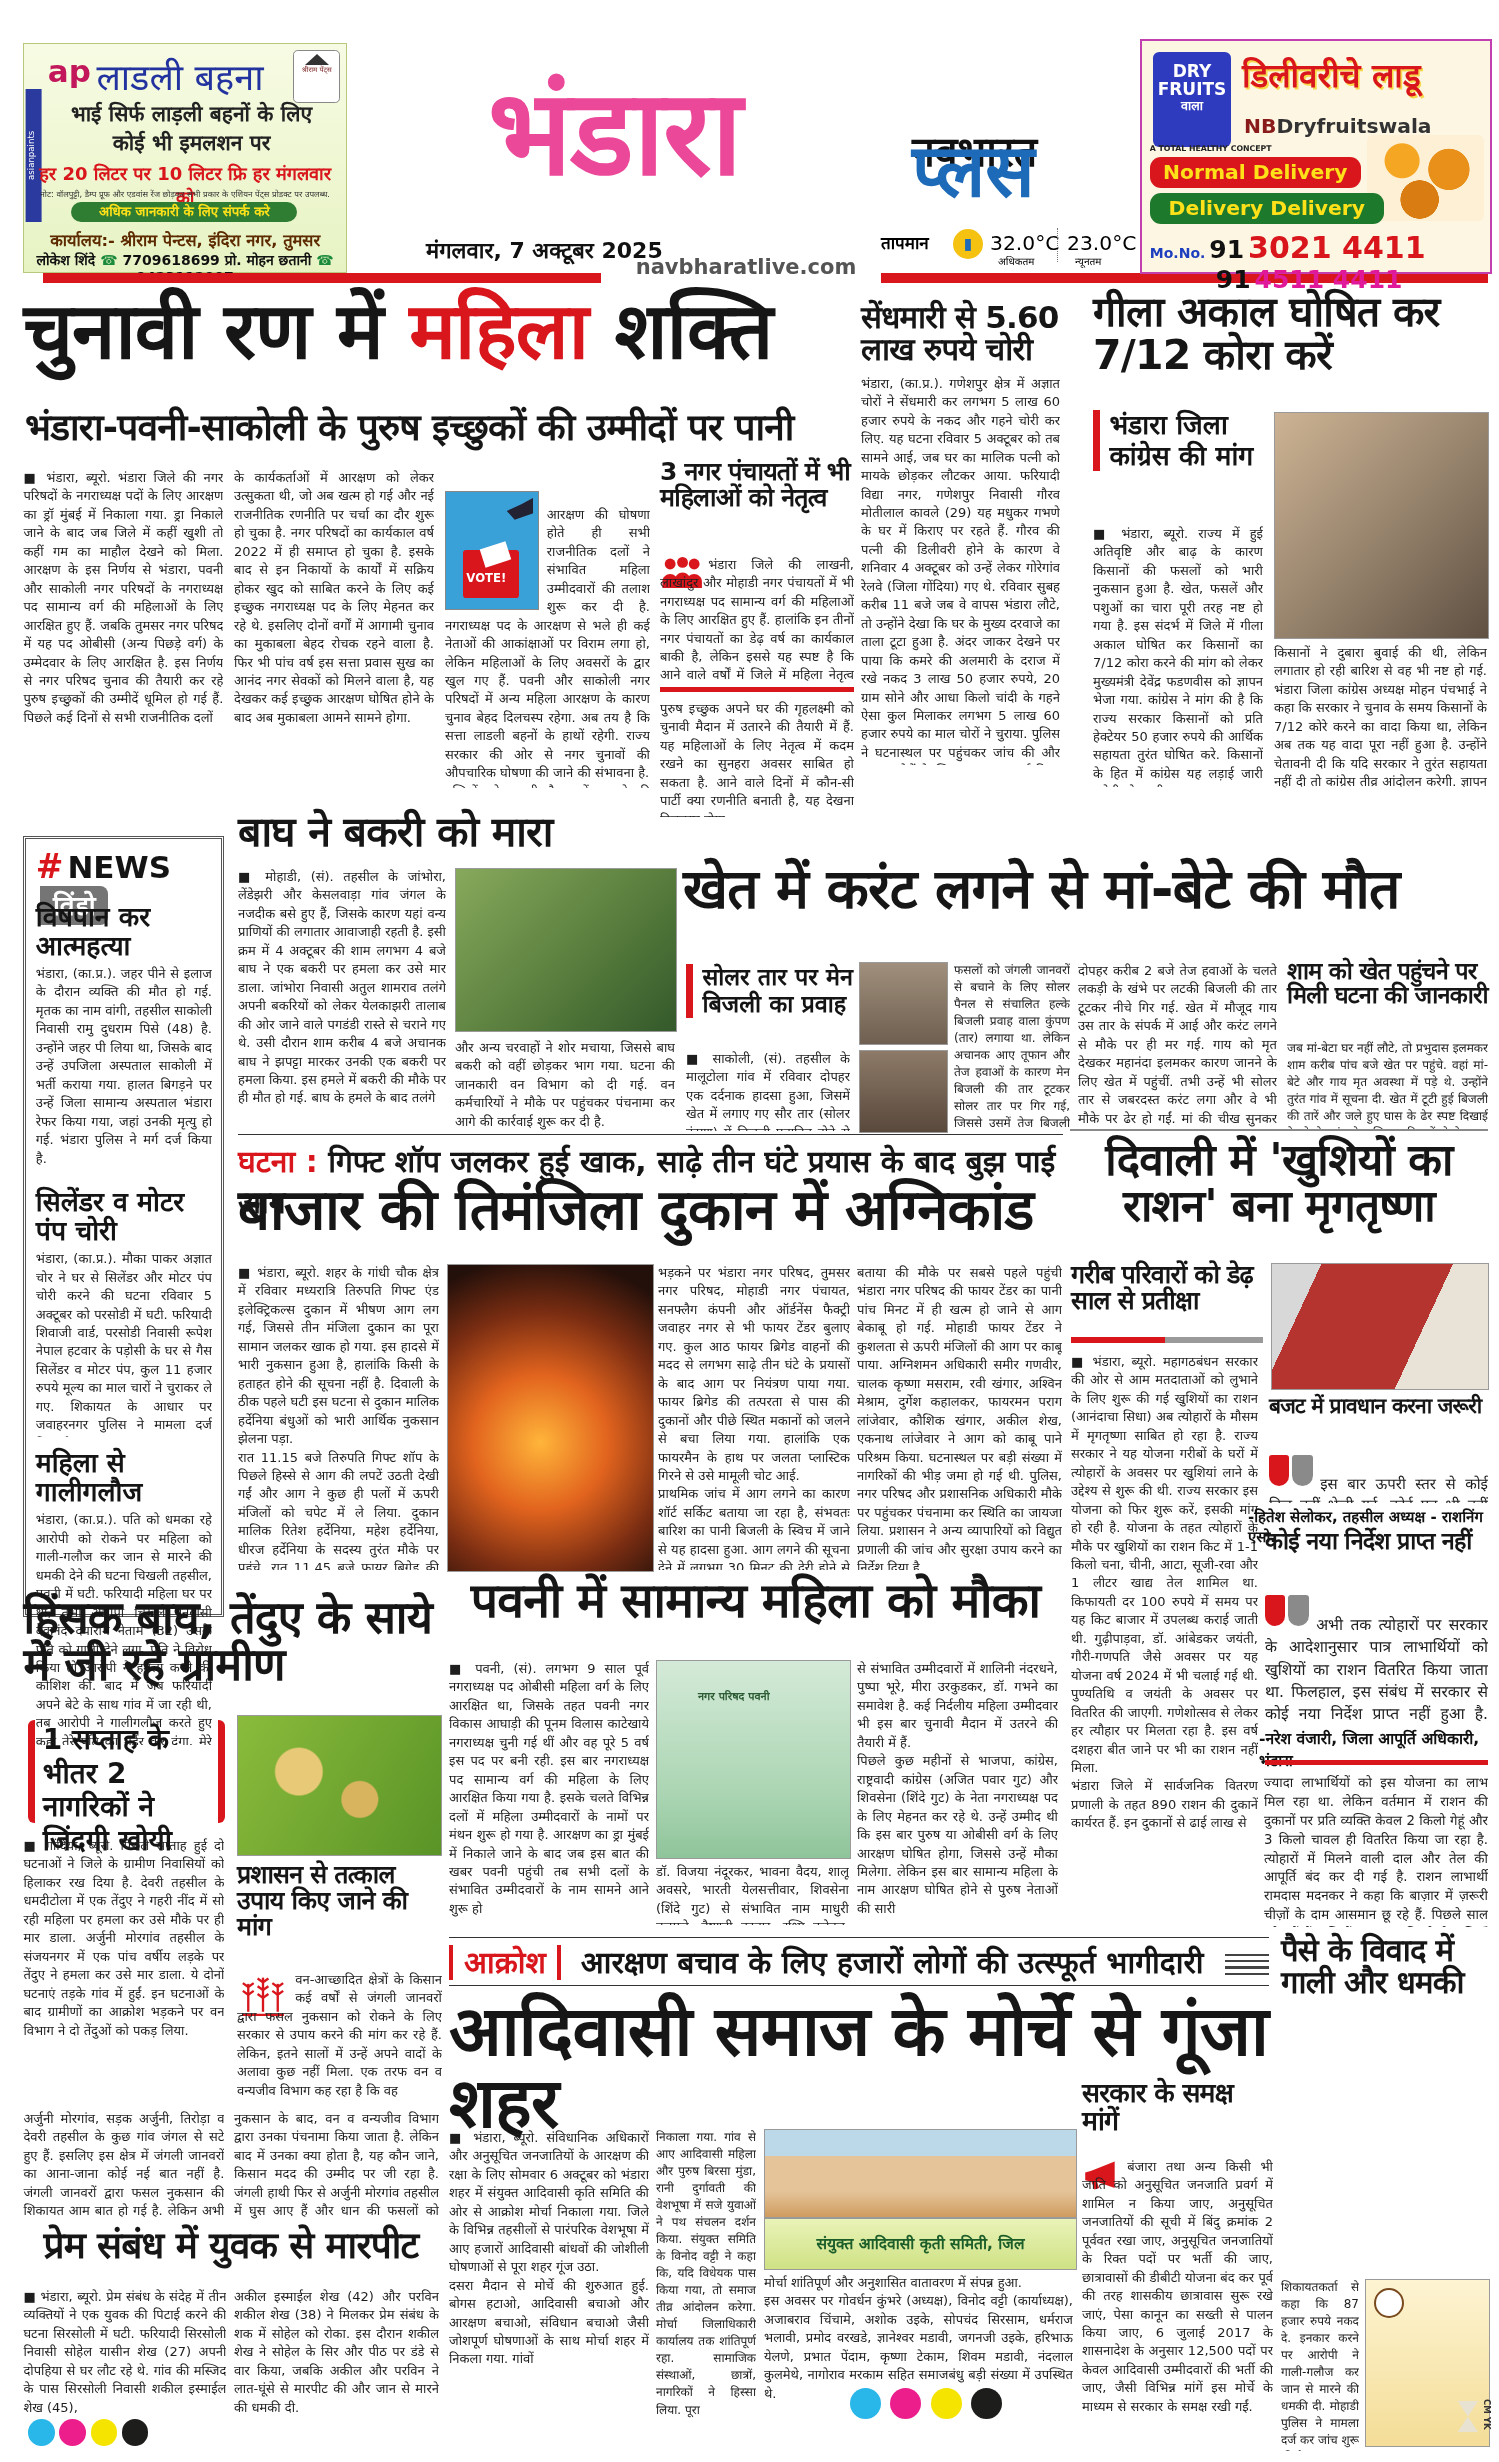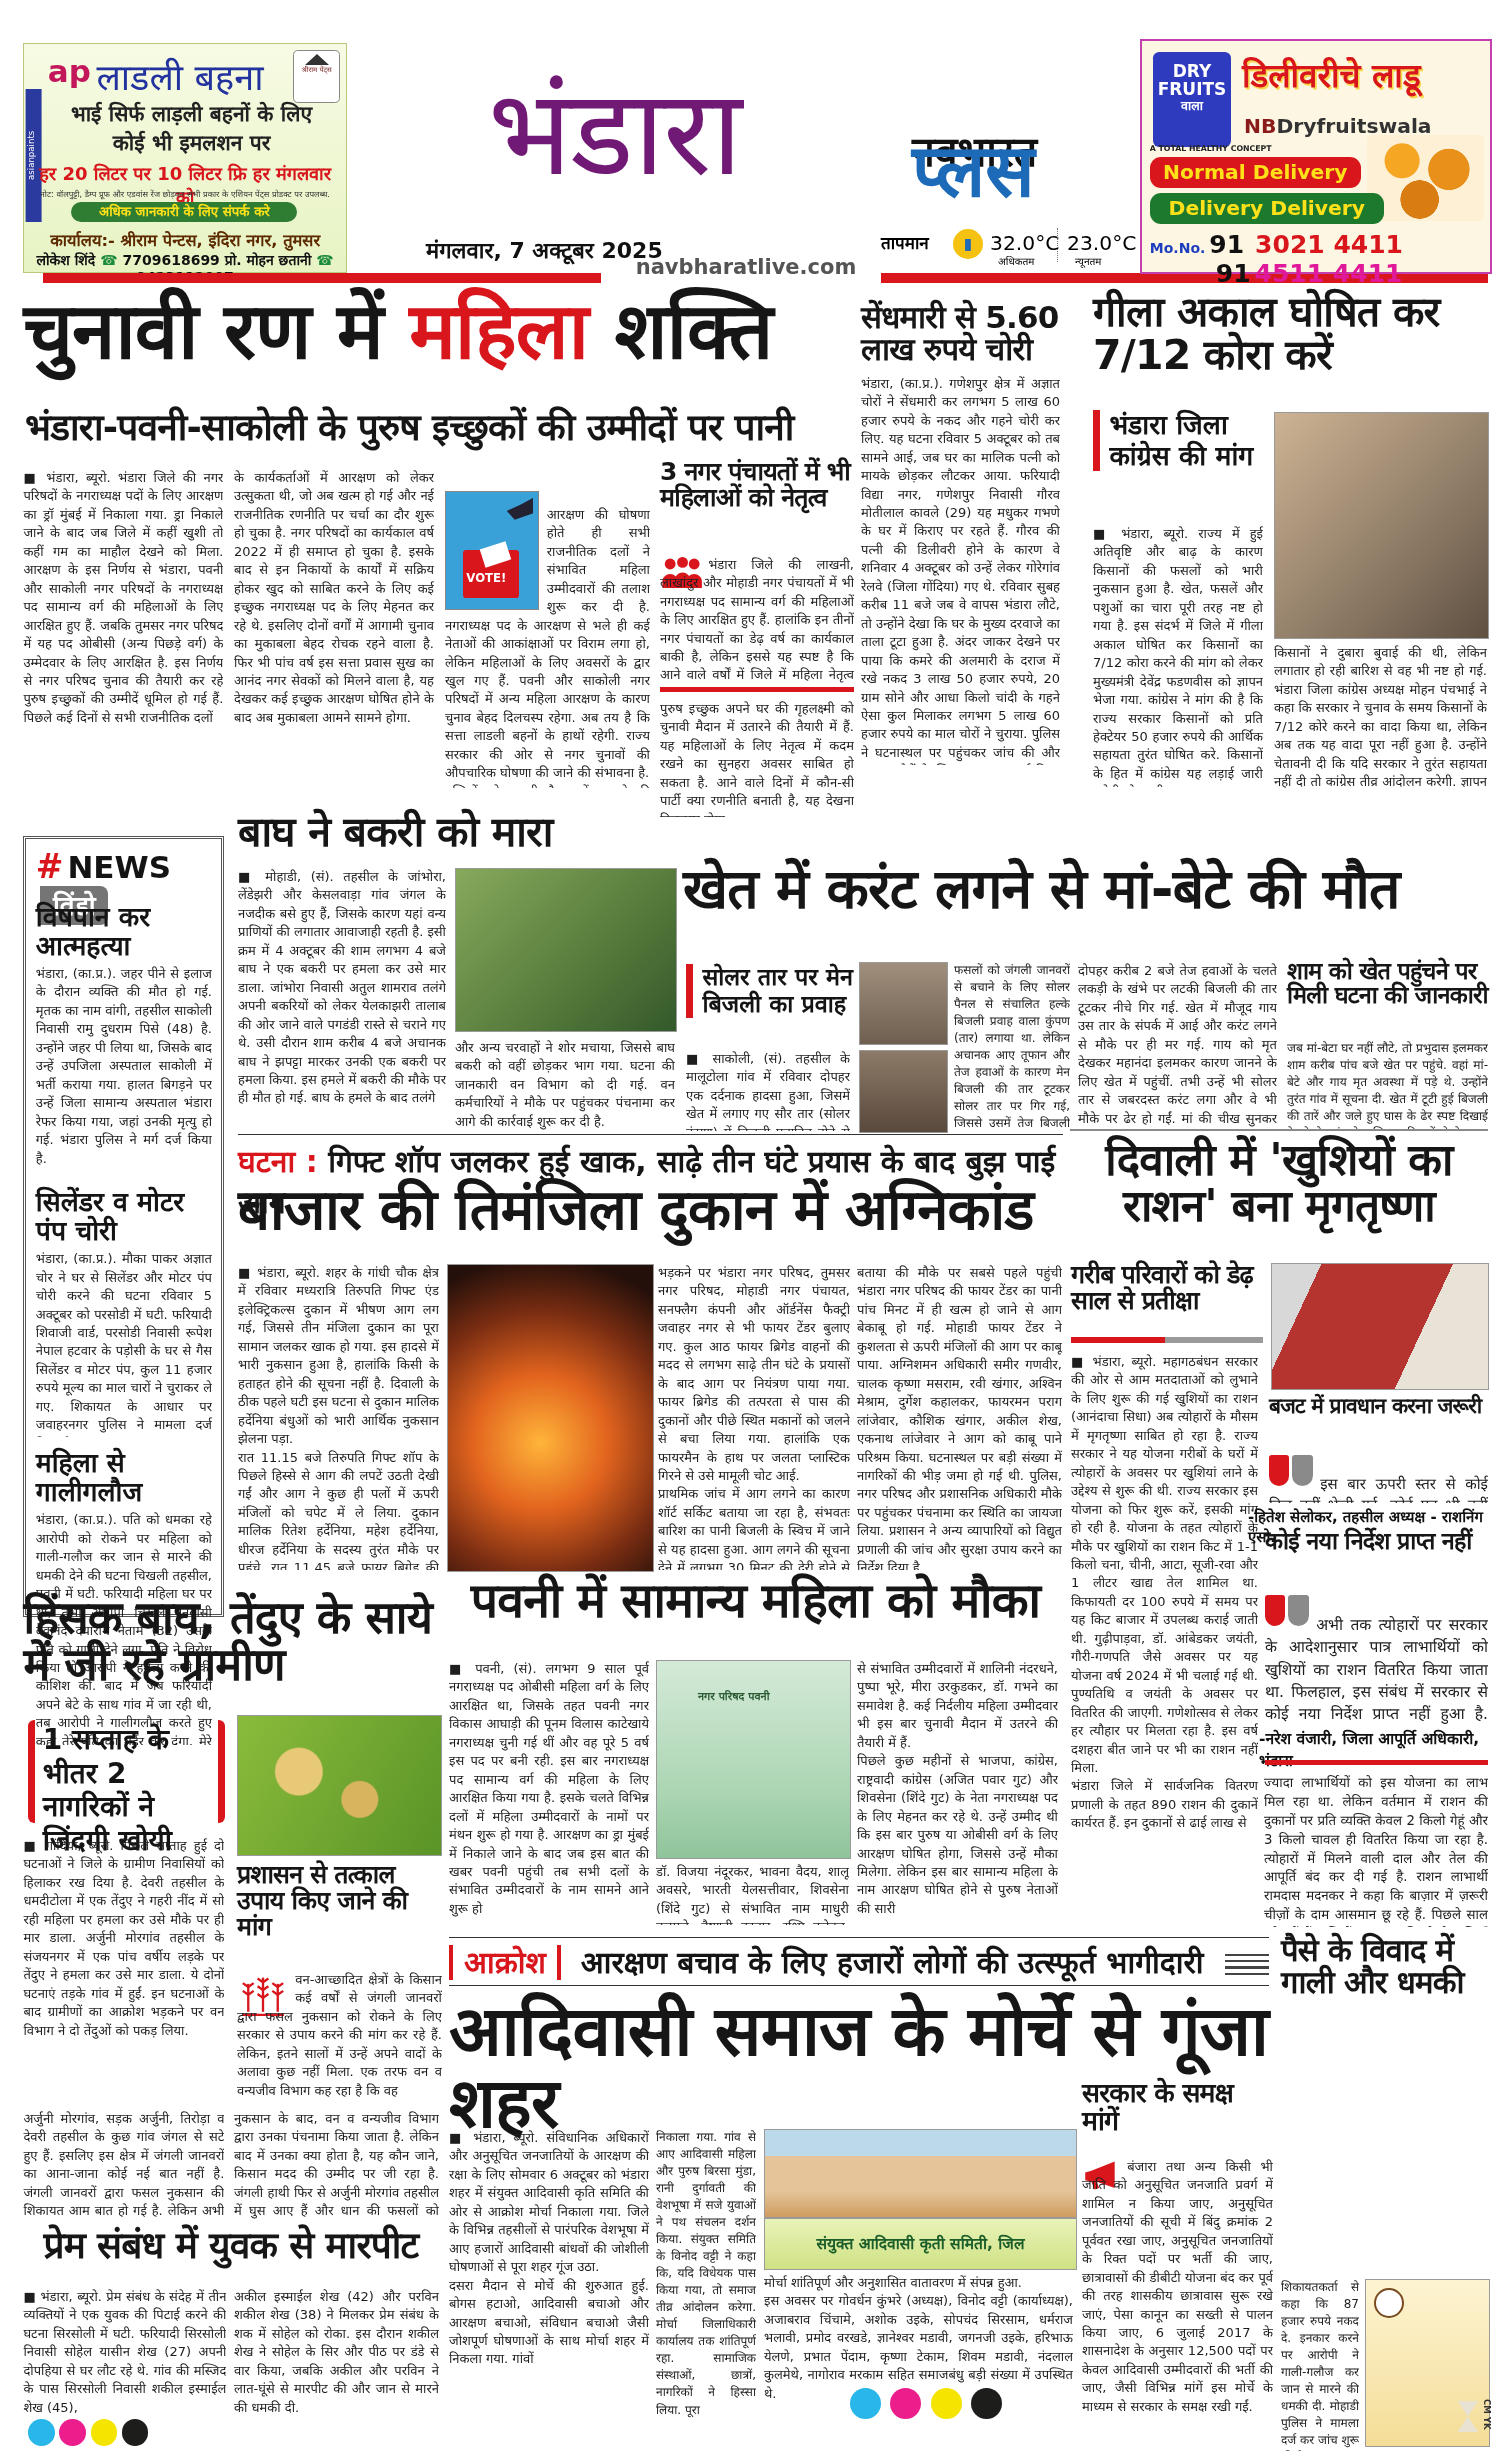--- a/index.html
+++ b/index.html
@@ -8,21 +8,21 @@
   .ht{font-weight:bold;color:#161616;line-height:1.04;letter-spacing:-0.8px;}
   .bt{font-size:13px;line-height:1.42;text-align:justify;color:#1e1e1e;white-space:pre-line;overflow:hidden;}
   .red{color:#d8161c;}
   .ph{border:0.8px solid #9a9a9a;overflow:hidden;}
   .rule-red{background:#d8161c;}
   
   .adl{background:linear-gradient(#f7fbe4,#e7f3c3);border:1.6px solid #b8c87d;}
   .adl .t{color:#22339f;font-weight:400;}
   .adr{background:#fdf6e2;border:2.3px solid #c13fae;}
   .band{border-radius:11px;color:#ffe11a;font-weight:900;text-align:center;}
-  .mast-city{font-weight:400;color:#701a75;font-size:119px;line-height:1;letter-spacing:-1.6px;}
+  .mast-city{font-weight:700;color:#ec4899;font-size:119px;line-height:1;letter-spacing:-1.6px;}
   .sub-bar{border-left:7.8px solid #d8161c;padding-left:9.4px;font-weight:bold;color:#141414;line-height:1.15;}
   .newsbox{border:3.9px double #555;background:#fff;}
   .nw-tab{background:#757575;color:#fff;font-weight:bold;border-radius:0 7.8px 7.8px 0;}
   .nw-t{font-weight:bold;font-size:26.6px;color:#141414;line-height:1.1;margin:11px 0 4.7px 0;}
   .qmark{float:left;width:45px;height:33px;margin:3.1px 6.2px 0 0;position:relative;}
   .qmark i{position:absolute;top:0;width:20.3px;height:31px;border-radius:3.1px 3.1px 11px 11px;}
   .qmark i.a{left:0;background:#d8161c;}
   .qmark i.b{left:23.4px;background:#8a8a8a;}
   .dot{border-radius:50%;display:inline-block;}
   .kick{font-weight:bold;color:#161616;}
@@ -88,21 +88,21 @@
     <div class="abs red" style="left:100px;top:11px;width:234px;font-size:33px;font-weight:900;text-shadow:1.6px 1.6px 0 #f7d84a;">डिलीवरीचे लाडू</div>
     <div class="abs" style="left:102px;top:73px;font-size:20.3px;font-weight:900;">
       <span style="color:#8a1b1b;">NB</span><span style="color:#333;">Dryfruitswala</span>
     </div>
     <div class="abs" style="right:6.2px;top:94px;width:117px;height:86px;background:radial-gradient(circle at 30% 30%,#f5a623 0 17px,transparent 18px),radial-gradient(circle at 70% 40%,#e8901a 0 20.3px,transparent 21px),radial-gradient(circle at 45% 75%,#d97d12 0 19px,transparent 19.5px),#fdf0d4;border-radius:6.2px;"></div>
     <div class="abs band" style="left:7.8px;top:116px;width:211px;height:31px;background:#d8161c;font-size:20.3px;line-height:31px;">Normal Delivery</div>
     <div class="abs band" style="left:7.8px;top:152px;width:234px;height:31px;background:#1d7a2c;font-size:20.3px;line-height:31px;">Delivery Delivery</div>
     <div class="abs" style="left:7.8px;top:189px;width:332px;">
       <span style="color:#1d3fbf;font-weight:900;font-size:14px;">Mo.No.</span>
       <span style="font-weight:900;font-size:25px;color:#111;">91</span>
-      <span style="font-weight:900;font-size:25px;color:#d8161c;margin-left:7px;">3021 4411</span><br>
+      <span style="font-weight:900;font-size:30px;color:#d8161c;">3021 4411</span><br>
       <span style="font-weight:900;font-size:25px;color:#111;margin-left:66px;">91</span>
       <span style="font-weight:900;font-size:25px;color:#e0189a;">4511 4411</span>
     </div>
   </div>
 
   <div class="abs ht" style="left:23.4px;top:291px;width:1207px;font-size:78px;">
     <span>चुनावी रण में </span><span class="red">महिला</span><span> शक्ति</span>
   </div>
   <div class="abs ht" style="left:25px;top:409px;width:1050px;font-size:37px;">भंडारा-पवनी-साकोली के पुरुष इच्छुकों की उम्मीदों पर पानी</div>
 

